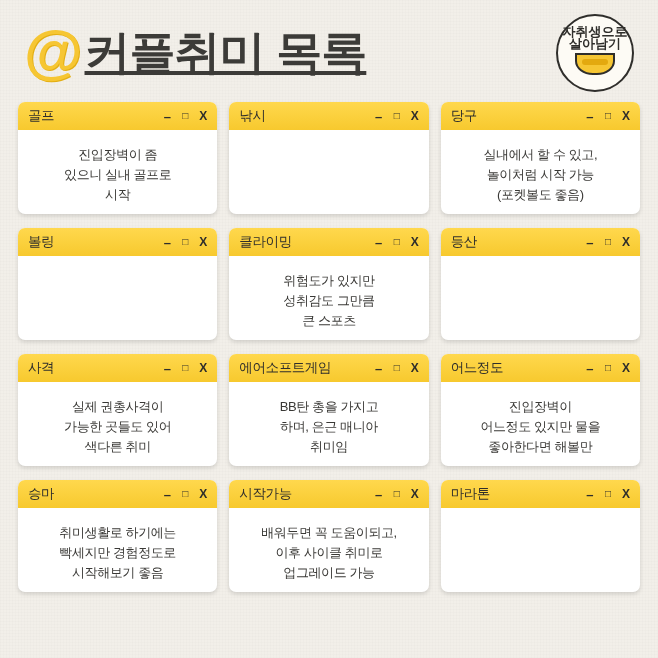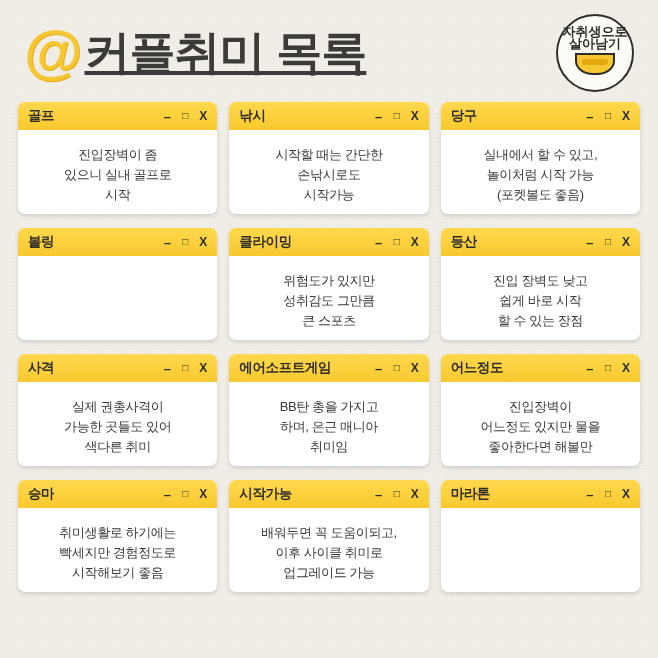--- a/index.html
+++ b/index.html
@@ -120,21 +120,21 @@
     height: 28px;
     background: linear-gradient(180deg, #ffd84d 0%, #f7c92e 100%);
     display: flex;
     align-items: center;
     justify-content: space-between;
     padding: 0 7px 0 10px;
     box-sizing: border-box;
   }
   .win-title {
     font-size: 13.5px;
-    font-weight: bold;
+    font-weight: normal;
     color: #2f2e2b;
     letter-spacing: -0.4px;
     white-space: nowrap;
     overflow: hidden;
     text-overflow: ellipsis;
   }
   .win-buttons {
     display: flex;
     align-items: center;
     gap: 4px;
@@ -210,25 +210,20 @@
 
     <div class="card">
       <div class="titlebar">
         <span class="win-title">낚시</span>
         <span class="win-buttons">
           <span class="win-btn minimize">–</span>
           <span class="win-btn maximize">□</span>
           <span class="win-btn close">X</span>
         </span>
       </div>
-      <div class="card-body">
-        <div class="card-text">시작할 때는 간단한
-손낚시로도
-시작가능</div>
-      </div>
     </div>
 
     <div class="card">
       <div class="titlebar">
         <span class="win-title">당구</span>
         <span class="win-buttons">
           <span class="win-btn minimize">–</span>
           <span class="win-btn maximize">□</span>
           <span class="win-btn close">X</span>
         </span>
@@ -269,25 +264,20 @@
 
     <div class="card">
       <div class="titlebar">
         <span class="win-title">등산</span>
         <span class="win-buttons">
           <span class="win-btn minimize">–</span>
           <span class="win-btn maximize">□</span>
           <span class="win-btn close">X</span>
         </span>
       </div>
-      <div class="card-body">
-        <div class="card-text">진입 장벽도 낮고
-쉽게 바로 시작
-할 수 있는 장점</div>
-      </div>
     </div>
 
     <div class="card">
       <div class="titlebar">
         <span class="win-title">사격</span>
         <span class="win-buttons">
           <span class="win-btn minimize">–</span>
           <span class="win-btn maximize">□</span>
           <span class="win-btn close">X</span>
         </span>

